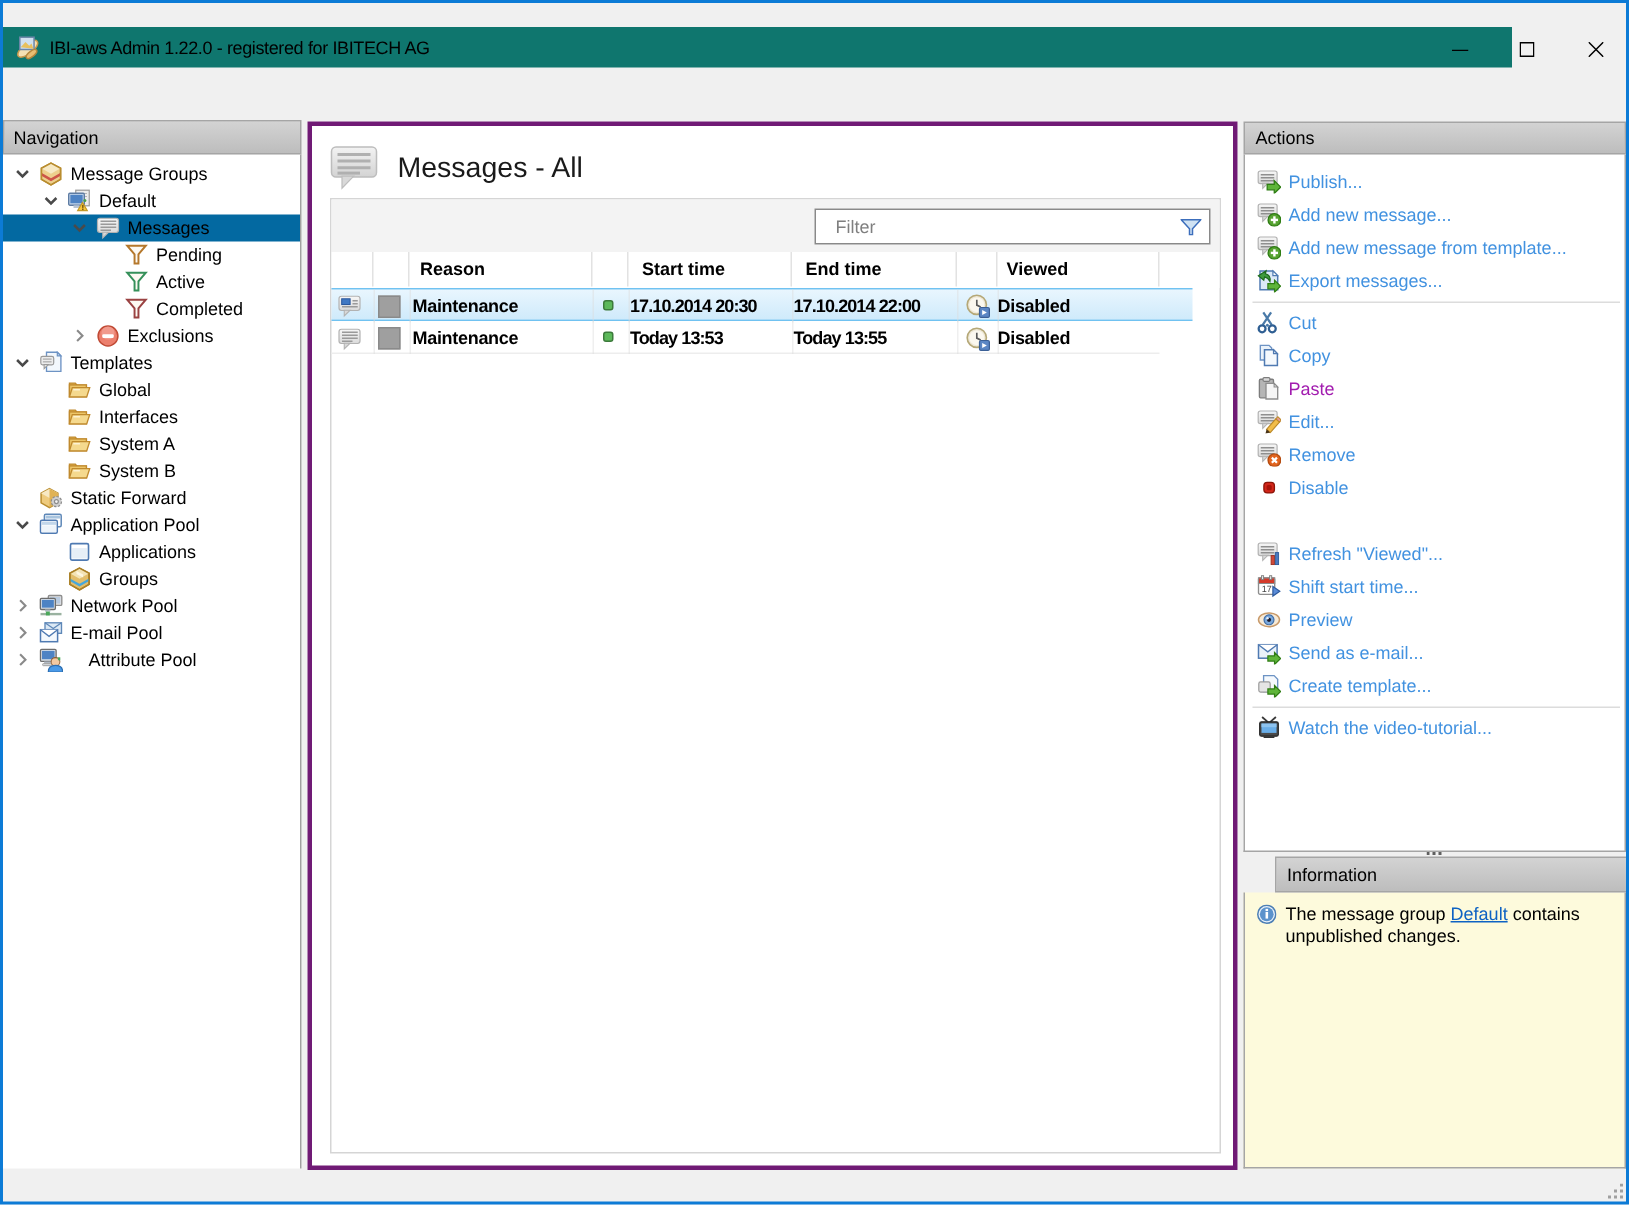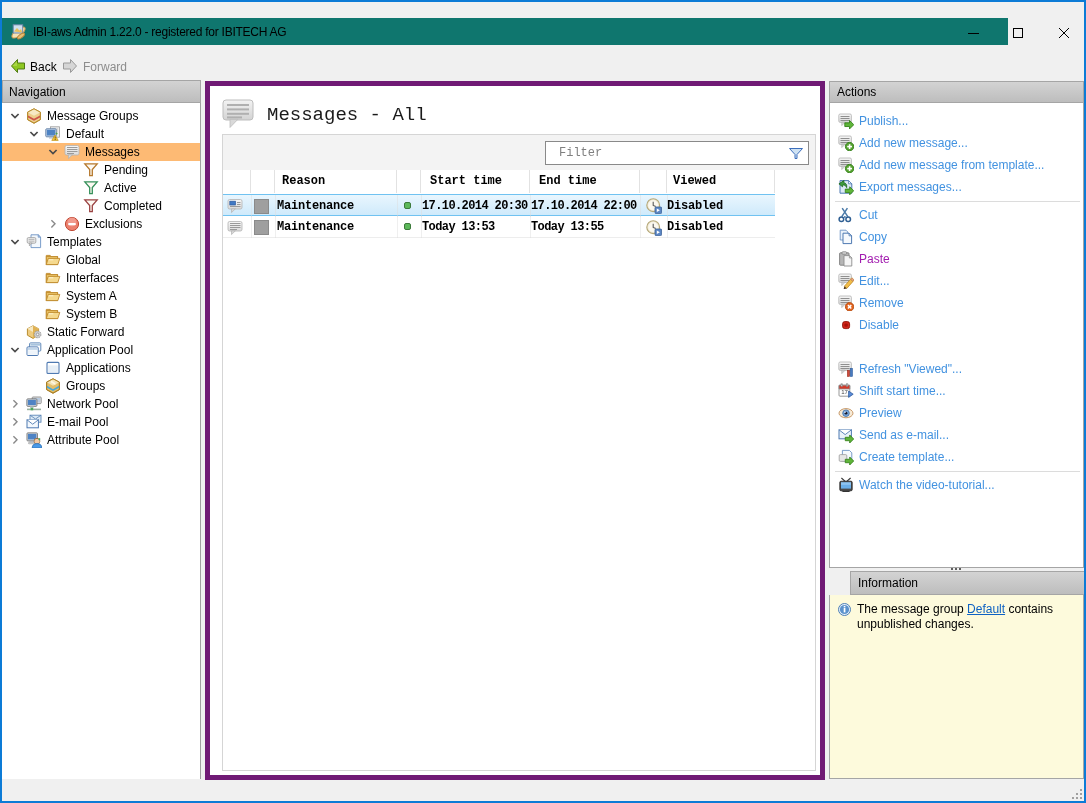--- a/index.html
+++ b/index.html
@@ -8,31 +8,31 @@
 #winborder{position:absolute;left:0;top:0;width:1086px;height:803px;border:2px solid #0c7bd6;box-sizing:border-box;z-index:99;pointer-events:none;}
 #titlebar{position:absolute;left:2px;top:2px;width:1006px;height:27px;background:#0f766e;margin-top:16px;}
 #title{position:absolute;left:31px;top:7px;font-size:12px;color:#000;white-space:nowrap;letter-spacing:-0.25px;}
 #menubar{position:absolute;left:2px;top:29px;width:1082px;height:26px;margin-top:44px;}
 #toolbar{position:absolute;left:2px;top:55px;width:1082px;height:25px;}
 .panelhdr{background:linear-gradient(#d3d3d3,#bdbdbd);border:1px solid #a5a5a5;box-sizing:border-box;font-weight:normal;color:#000;z-index:5;}
 #navhdr{position:absolute;left:2px;top:80px;width:199px;height:23px;line-height:22px;padding-left:6px;}
 #navbody{position:absolute;left:2px;top:103px;width:199px;height:676px;background:#fff;border-right:1px solid #a0a0a0;box-sizing:border-box;}
 .trow{position:absolute;left:0;width:198px;height:18px;}
 .trow .lbl{position:absolute;top:2px;white-space:nowrap;}
-.sel{background:#fdba74;}
-#centerpanel{position:absolute;left:205px;top:81px;width:620px;height:699px;background:#fff;border:5px solid #701a75;box-sizing:border-box;font-family:Liberation Mono, monospace;}
+.sel{background:#0369a1;}
+#centerpanel{position:absolute;left:205px;top:81px;width:620px;height:699px;background:#fff;border:3px solid #701a75;box-sizing:border-box;}
 #ctitle{position:absolute;left:57px;top:18px;font-size:19px;color:#1a1a1a;}
 #cicon{position:absolute;left:12px;top:12px;}
 #listbox{position:absolute;left:12px;top:48px;width:594px;height:637px;border:1px solid #d5d5d5;box-sizing:border-box;background:#fff;}
 #filterband{position:absolute;left:0;top:0;width:592px;height:35px;background:#f3f3f3;}
 #filterbox{position:absolute;left:322px;top:6px;width:264px;height:24px;background:#fff;border:1px solid #898989;box-sizing:border-box;}
 #filterbox span{position:absolute;left:13px;top:4px;color:#7f7f7f;}
 #lvheader{position:absolute;left:0;top:35px;width:592px;height:24px;background:#fff;font-weight:bold;}
 .hcol{position:absolute;top:0;height:23px;line-height:23px;border-right:1px solid #e2e2e2;box-sizing:border-box;}
-.lvrow{position:absolute;left:0;width:552px;height:22px;font-weight:bold;}
+.lvrow{position:absolute;left:0;width:552px;height:22px;font-weight:bold;padding-left:22px;}
 .rowsel{background:linear-gradient(#e9f6fe,#cfeafb);border-top:1px solid #70c2f1;border-bottom:1px solid #70c2f1;height:20px !important;}
 .cell{position:absolute;top:0;height:22px;line-height:22px;white-space:nowrap;}
 .graysq{position:absolute;width:13px;height:13px;background:#9f9f9f;border:1px solid #8a8a8a;top:4px;}
 .greendot{position:absolute;width:5px;height:5px;background:#5cb85a;border:1px solid #3c7a3b;border-radius:2px;top:7px;}
 #actpanel{position:absolute;left:829px;top:103px;width:255px;height:465px;background:#fff;border:1px solid #a5a5a5;border-top:none;box-sizing:border-box;}
 #acthdr{position:absolute;left:829px;top:81px;width:255px;height:22px;line-height:21px;padding-left:7px;box-sizing:border-box;}
 .aitem{position:absolute;left:0;width:253px;height:22px;}
 .aitem svg{position:absolute;left:8px;top:3px;}
 .aitem .at{position:absolute;left:29px;top:4px;white-space:nowrap;color:#4292e0;}
 .aitem .dis{color:#a21caf;}
@@ -67,31 +67,20 @@
         <rect x="0.5" y="0.5" width="9" height="9" fill="none" stroke="#000"></rect>
       </svg>
   <svg class="abs" style="left:1057px;top:10px" width="10" height="10">
         <path d="M0 0 L10 10 M10 0 L0 10" stroke="#000" stroke-width="1"></path>
       </svg>
 </div>
 <div id="menubar">
   <span class="abs" style="left:16px;top:7px">File</span>
   <span class="abs" style="left:53px;top:7px">?</span>
 </div>
-<div id="toolbar">
-  <svg class="abs" style="left:8px;top:3px" width="16" height="16" viewBox="0 0 16 16">
-    <path d="M7.5 1.5 L1.5 8 L7.5 14.5 L7.5 11 L14.5 11 L14.5 5 L7.5 5 Z" fill="#8ec722" stroke="#4f7a12" stroke-width="1"></path>
-    <path d="M7 3.2 L2.4 8 L7 8 Z" fill="#b5dc55" opacity="0.7"></path>
-  </svg>
-  <span class="abs" style="left:28px;top:5px">Back</span>
-  <svg class="abs" style="left:60px;top:3px" width="16" height="16" viewBox="0 0 16 16">
-    <path d="M8.5 1.5 L14.5 8 L8.5 14.5 L8.5 11 L1.5 11 L1.5 5 L8.5 5 Z" fill="#d6d6d6" stroke="#9a9a9a" stroke-width="1"></path>
-  </svg>
-  <span class="abs" style="left:81px;top:5px;color:#8d8d8d">Forward</span>
-</div>
 <div id="navhdr" class="panelhdr">Navigation</div>
 <div id="navbody">
 <div class="trow" style="top:4px">
         <svg class="abs" style="left:8px;top:4px" width="10" height="10" viewBox="0 0 10 10">
           <path d="M1.4 3 L5 6.6 L8.6 3" fill="none" stroke="#4a4a4a" stroke-width="1.7"></path>
         </svg>
         <svg class="abs" style="left:24px;top:1px" width="16" height="16" viewBox="0 0 16 16">
           <path d="M8 0.8 L14.4 4.2 L14.4 11.6 L8 15.2 L1.6 11.6 L1.6 4.2 Z" fill="#edcf8d" stroke="#b98d2f" stroke-width="1"></path>
           <path d="M8 0.8 L14.4 4.2 L8 7.8 L1.6 4.2 Z" fill="#f7e9c4"></path>
           <path d="M1.6 7.2 L8 10.8 L14.4 7.2 L14.4 9.2 L8 12.8 L1.6 9.2 Z" fill="#cd5448"></path>
@@ -291,21 +280,21 @@
         <svg class="abs" style="left:24px;top:1px" width="16" height="16" viewBox="0 0 16 16">
           <rect x="1" y="0.9" width="10.4" height="8" rx="0.8" fill="#dde3ea" stroke="#6d6d6d" stroke-width="0.9"></rect>
           <rect x="2" y="1.9" width="8.4" height="5.6" fill="#4e83c4"></rect>
           <rect x="3.4" y="9" width="4.6" height="1.2" fill="#b0b8c2"></rect>
           <rect x="2.4" y="10.4" width="6" height="1.4" rx="0.6" fill="#d5d9de" stroke="#9a9a9a" stroke-width="0.6"></rect>
           <circle cx="11" cy="9.2" r="2.9" fill="#f3c9a2" stroke="#9a6b42" stroke-width="0.7"></circle>
           <path d="M8.2 8.6 A2.9 2.9 0 0 1 13.8 8.4 L13.2 6.8 L8.8 6.8 Z" fill="#7a4a22"></path>
           <path d="M6.2 16 C6.2 13 8 11.6 11 11.6 C14 11.6 15.8 13 15.8 16 Z" fill="#4a9ae8" stroke="#2d6fb2" stroke-width="0.8"></path>
           <rect x="12.6" y="6.2" width="1.6" height="2" fill="#4aa85a"></rect>
         </svg>
-        <span class="lbl" style="left:45px">Attribute Pool</span>
+        <span class="lbl" style="left:57px">Attribute Pool</span>
       </div>
 </div>
 <div id="centerpanel">
   <div id="cicon"><svg width="34" height="34" viewBox="0 0 34 34">
 <defs>
             <linearGradient id="bg1" x1="0" y1="0" x2="0" y2="1">
               <stop offset="0" stop-color="#f3f3f3"></stop>
               <stop offset="1" stop-color="#d3d3d3"></stop>
             </linearGradient>
           </defs>

